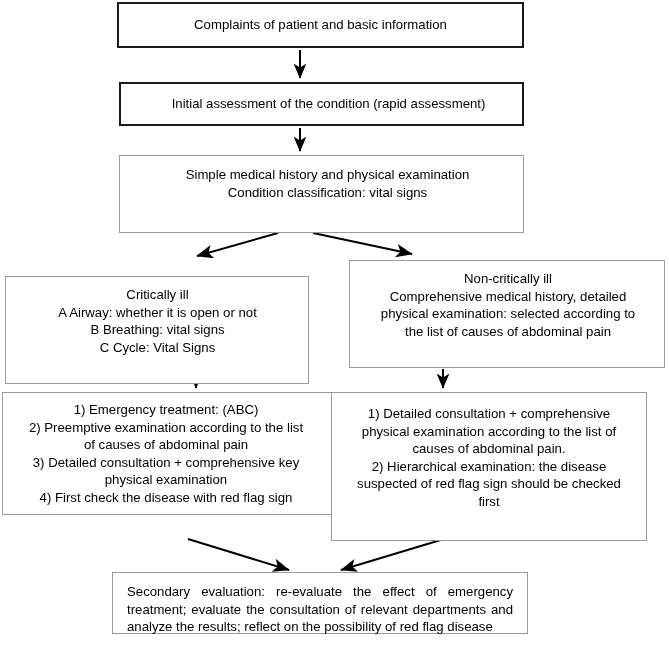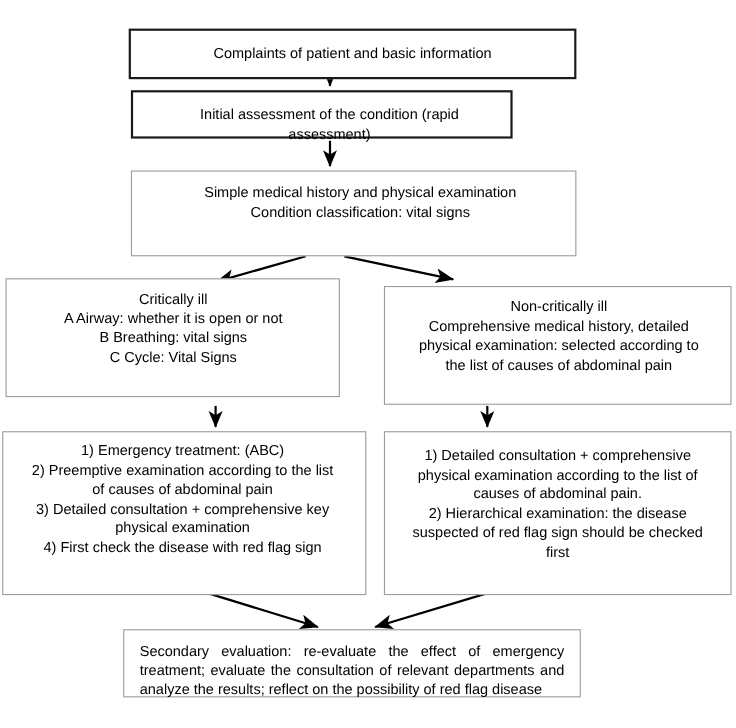--- a/index.html
+++ b/index.html
@@ -36,27 +36,27 @@
   }
   .node.left .txt {
     text-align: center;
   }
   .node.justify .txt {
     text-align: justify;
     text-align-last: left;
   }
 
   
-  #n-complaints      { left: 117px; top: 2px;   width: 407px; height: 46px; padding: 12px 10px 0 10px; margin-top: 24px; }
-  #n-initial         { left: 119px; top: 82px;  width: 347px; height: 44px; padding: 11px 10px 0 24px; }
+  #n-complaints      { left: 117px; top: 2px;   width: 407px; height: 46px; padding: 12px 10px 0 10px; }
+  #n-initial         { left: 119px; top: 82px;  width: 405px; height: 44px; padding: 11px 10px 0 24px; }
   #n-history         { left: 119px; top: 155px; width: 405px; height: 78px; padding: 10px 10px 0 22px; }
-  #n-critical        { left: 5px;   top: 253px; width: 304px; height: 108px; padding: 9px 8px 0 9px; }
+  #n-critical        { left: 5px;   top: 276px; width: 304px; height: 108px; padding: 9px 8px 0 9px; }
   #n-noncritical     { left: 349px; top: 260px; width: 316px; height: 108px; padding: 9px 8px 0 10px; }
-  #n-emergency       { left: 2px;   top: 392px; width: 331px; height: 149px; padding: 8px 8px 0 5px; }
-  #n-detailed        { left: 349px; top: 392px; width: 316px; height: 149px; padding: 12px 10px 0 10px; }
+  #n-emergency       { left: 2px;   top: 392px; width: 331px; height: 123px; padding: 8px 8px 0 5px; }
+  #n-detailed        { left: 331px; top: 392px; width: 316px; height: 149px; padding: 12px 10px 0 10px; }
   #n-secondary       { left: 112px; top: 572px; width: 416px; height: 62px; padding: 10px 14px 0 14px; }
 
   
   #wires {
     position: absolute;
     left: 0; top: 0;
     width: 669px;
     height: 662px;
     pointer-events: none;
   }

